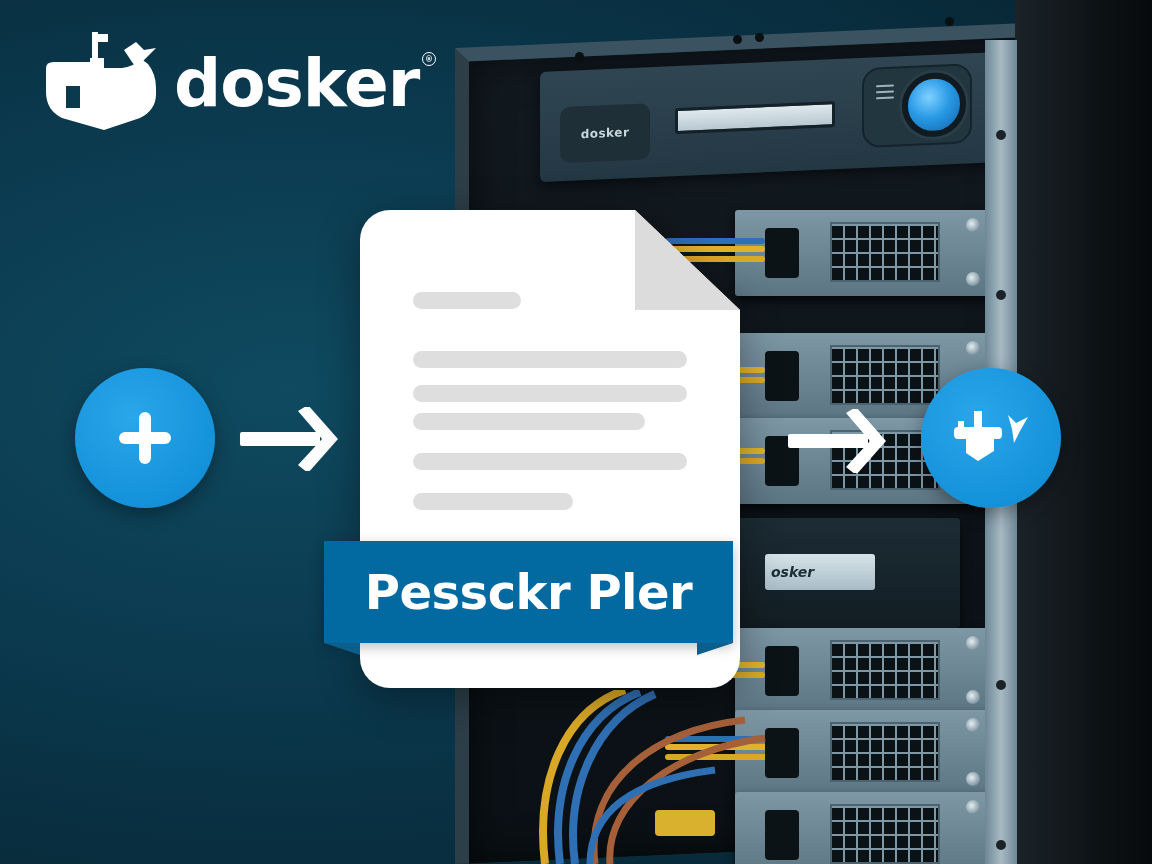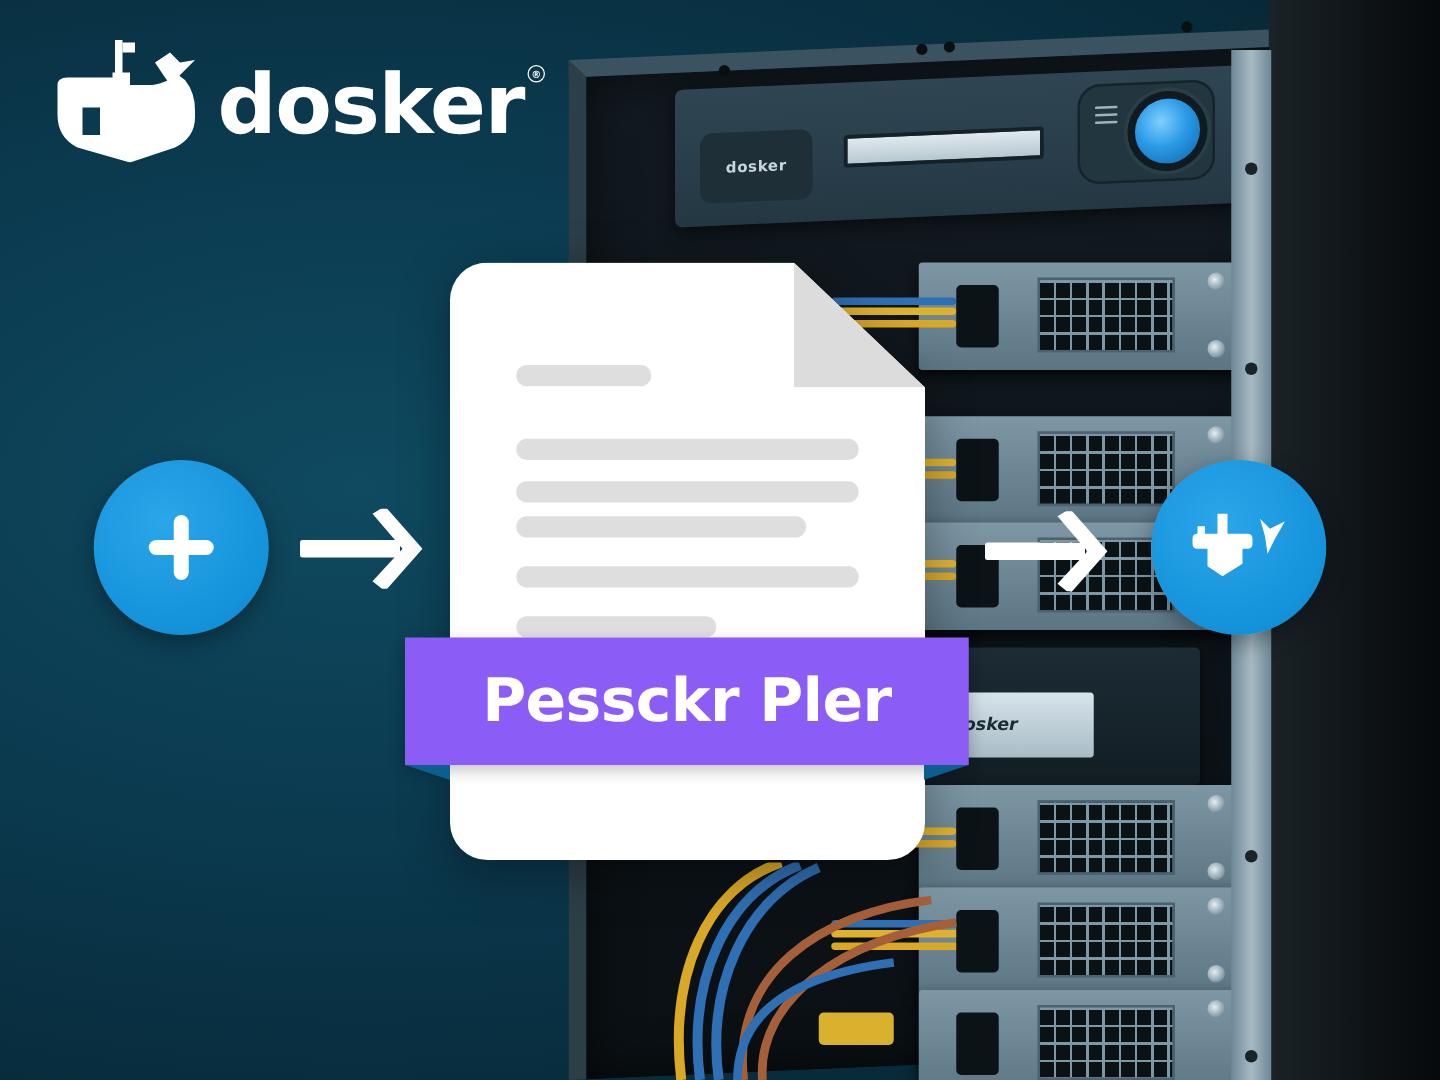--- a/index.html
+++ b/index.html
@@ -100,21 +100,21 @@
     position: absolute; left: -70px; height: 6px; border-radius: 3px;
   }
 
   .mid-unit {
     position: absolute; left: 275px; top: 518px; width: 230px; height: 110px;
     background: linear-gradient(180deg, #1c2c35 0%, #121d23 100%);
     border-radius: 4px;
     box-shadow: 0 4px 12px rgba(0,0,0,.7);
   }
   .mid-unit .label-plate {
-    position: absolute; left: 35px; top: 36px; width: 110px; height: 52px;
+    position: absolute; left: 35px; top: 36px; width: 110px; height: 36px;
     background: linear-gradient(180deg, #d6e3ea 0%, #a9bcc6 100%);
     border-radius: 3px;
     display: flex; align-items: center; padding-left: 6px;
     color: #1d2c34; font-weight: bold; font-style: italic; font-size: 14px;
   }
 
   .cables-bottom {
     position: absolute; left: 80px; top: 690px; width: 260px; height: 174px;
   }
 
@@ -161,22 +161,22 @@
   .doc-fold {
     position: absolute; left: 275px; top: 0; width: 105px; height: 100px;
     background: #dcdcdc;
     clip-path: polygon(0 0, 100% 100%, 0 100%);
   }
   .doc-line {
     position: absolute; left: 53px; height: 17px; border-radius: 9px; background: #dedede;
   }
 
   .doc-banner {
-    position: absolute; left: 324px; top: 510px; width: 451px; height: 102px;
-    background: #8b5cf6;
+    position: absolute; left: 324px; top: 541px; width: 409px; height: 102px;
+    background: #0369a1;
     display: flex; align-items: center; justify-content: center;
     box-shadow: 0 4px 12px rgba(0,0,0,.25);
   }
   .doc-banner::before, .doc-banner::after {
     content: ""; position: absolute; bottom: -12px; width: 36px; height: 12px; background: #0c5f8c;
   }
   .doc-banner::before { left: 0; clip-path: polygon(0 0, 100% 0, 100% 100%); }
   .doc-banner::after  { right: 0; clip-path: polygon(0 0, 100% 0, 0 100%); }
   .doc-banner-text {
     color: #ffffff; font-family: "DejaVu Sans", sans-serif; font-weight: bold; font-size: 48px;

